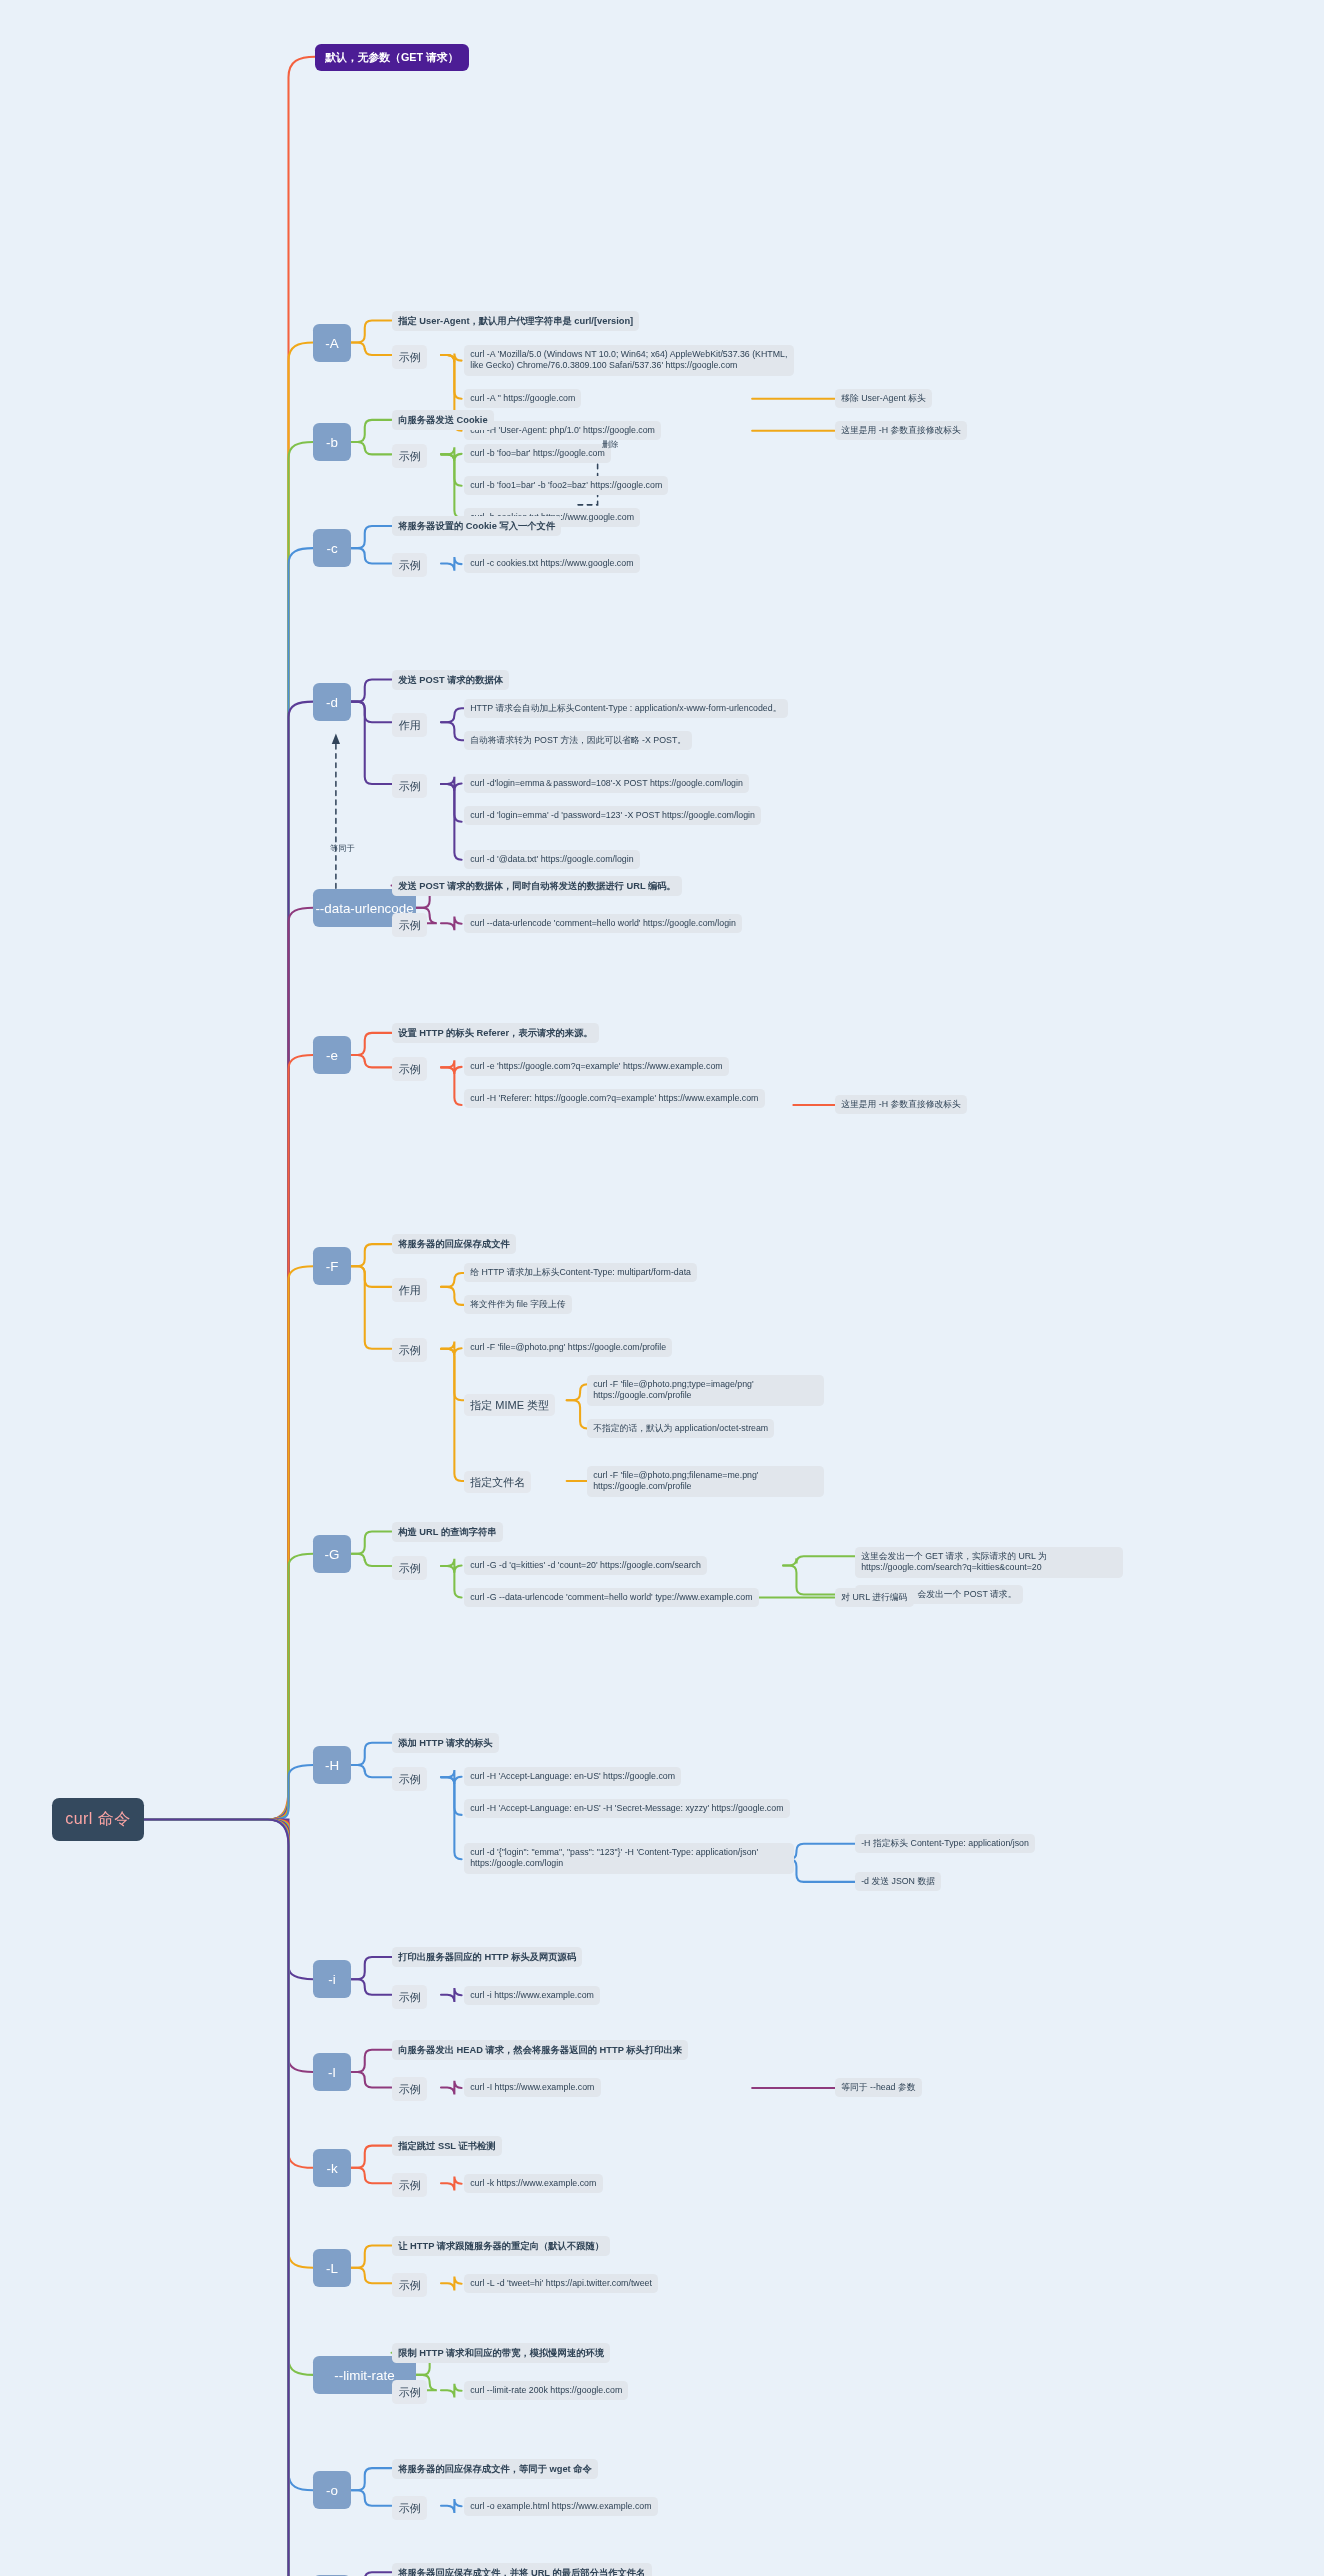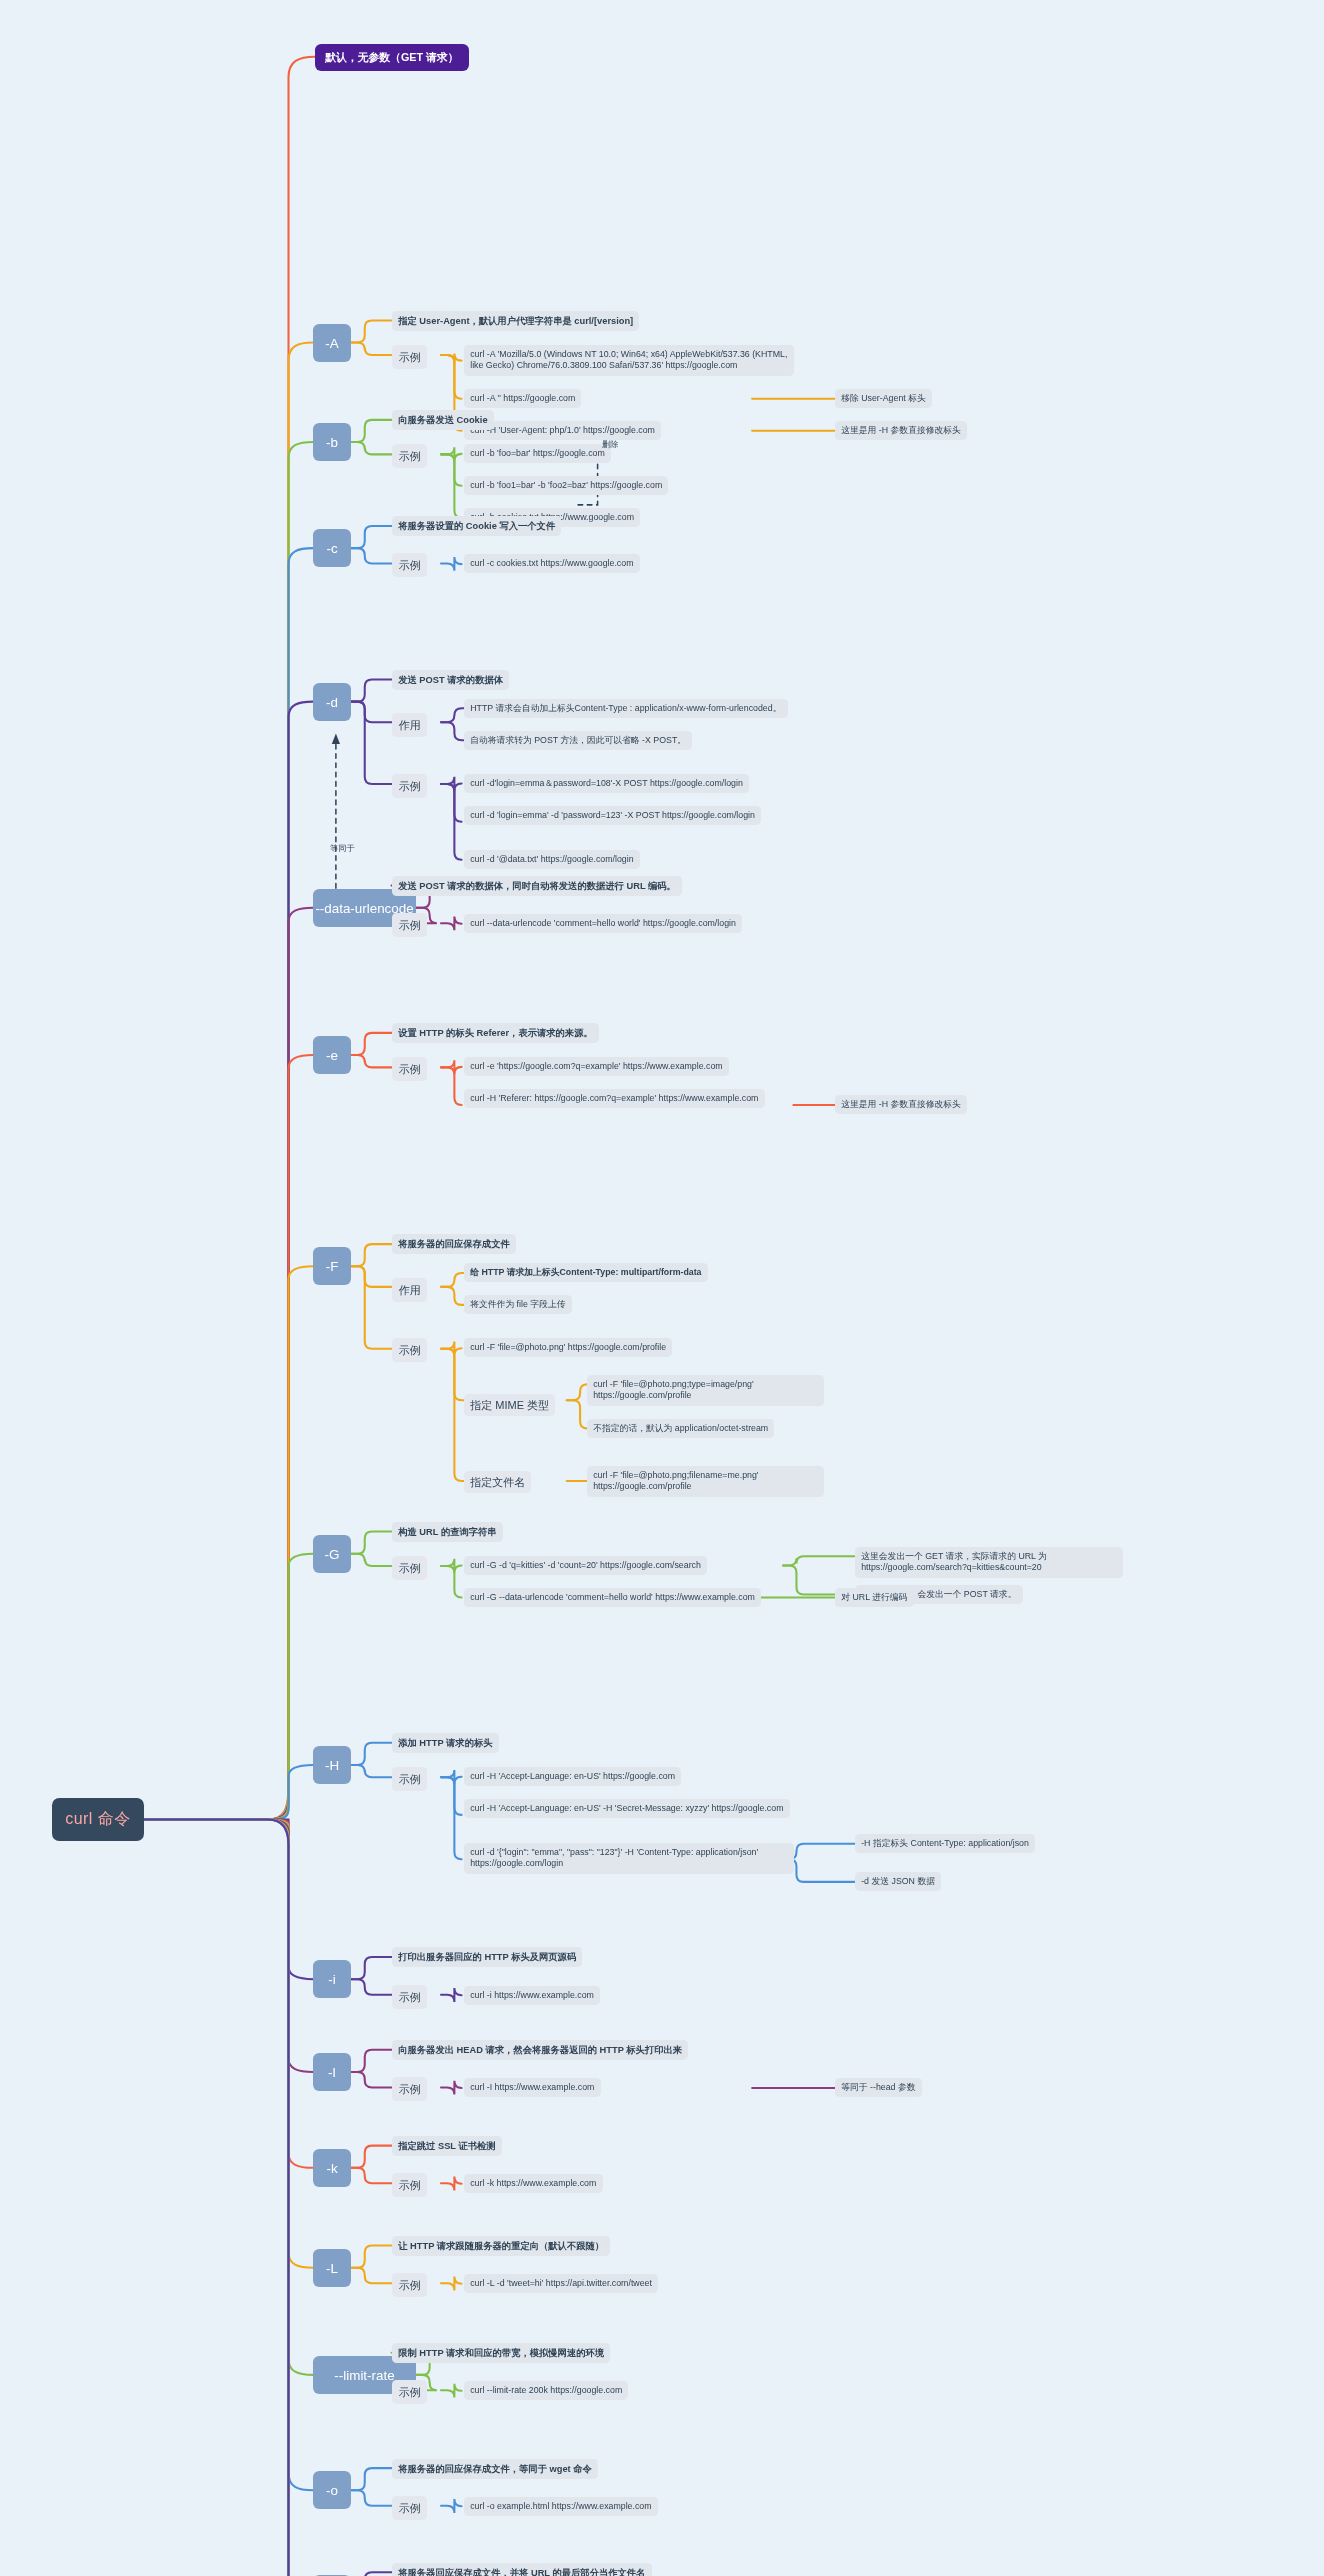--- a/index.html
+++ b/index.html
@@ -247,36 +247,36 @@
     <div class="box" style="left: 464px; top: 914px; max-width: 464px;">curl --data-urlencode 'comment=hello world' https://google.com/login</div>
     <div class="opt" style="left: 313px; top: 1036px; width: 38px; height: 38px;">-e</div>
     <div class="box bold" style="left: 392px; top: 1023px; max-width: 515px;">设置 HTTP 的标头 Referer，表示请求的来源。</div>
     <div class="box lbl" style="left: 392px; top: 1057px; padding: 4.6px 6.7px;">示例</div>
     <div class="box" style="left: 464px; top: 1057px; max-width: 464px;">curl -e 'https://google.com?q=example' https://www.example.com</div>
     <div class="box" style="left: 464px; top: 1089px; max-width: 330px;">curl -H 'Referer: https://google.com?q=example' https://www.example.com</div>
     <div class="box note" style="left: 835px; top: 1095px; max-width: 289px;">这里是用 -H 参数直接修改标头</div>
     <div class="opt" style="left: 313px; top: 1247px; width: 38px; height: 38px;">-F</div>
     <div class="box bold" style="left: 392px; top: 1234px; max-width: 515px;">将服务器的回应保存成文件</div>
     <div class="box lbl" style="left: 392px; top: 1278px; padding: 4.6px 6.7px;">作用</div>
-    <div class="box" style="left: 464px; top: 1263px; max-width: 464px; font-weight: bold;">给 HTTP 请求加上标头Content-Type: multipart/form-data</div>
+    <div class="box" style="left: 464px; top: 1263px; max-width: 464px;">给 HTTP 请求加上标头Content-Type: multipart/form-data</div>
     <div class="box" style="left: 464px; top: 1295px; max-width: 464px;">将文件作为 file 字段上传</div>
     <div class="box lbl" style="left: 392px; top: 1338px; padding: 4.6px 6.7px;">示例</div>
     <div class="box" style="left: 464px; top: 1338px; max-width: 464px;">curl -F 'file=@photo.png' https://google.com/profile</div>
     <div class="box lbl" style="left: 464px; top: 1394px;">指定 MIME 类型</div>
     <div class="box" style="left: 587px; top: 1375px; max-width: 237px;">curl -F 'file=@photo.png;type=image/png' https://google.com/profile</div>
     <div class="box" style="left: 587px; top: 1419px; max-width: 237px;">不指定的话，默认为 application/octet-stream</div>
     <div class="box lbl" style="left: 464px; top: 1471px;">指定文件名</div>
     <div class="box" style="left: 587px; top: 1466px; max-width: 237px;">curl -F 'file=@photo.png;filename=me.png' https://google.com/profile</div>
     <div class="opt" style="left: 313px; top: 1535px; width: 38px; height: 38px;">-G</div>
     <div class="box bold" style="left: 392px; top: 1522px; max-width: 515px;">构造 URL 的查询字符串</div>
     <div class="box lbl" style="left: 392px; top: 1556px; padding: 4.6px 6.7px;">示例</div>
     <div class="box" style="left: 464px; top: 1556px; max-width: 464px;">curl -G -d 'q=kitties' -d 'count=20' https://google.com/search</div>
     <div class="box note" style="left: 855px; top: 1547px; max-width: 268px;">这里会发出一个 GET 请求，实际请求的 URL 为 https://google.com/search?q=kitties&amp;count=20</div>
     <div class="box note" style="left: 855px; top: 1585px; max-width: 268px;">如果省略 -G，会发出一个 POST 请求。</div>
-    <div class="box" style="left: 464px; top: 1588px; max-width: 464px;">curl -G --data-urlencode 'comment=hello world' https://www.example.com</div>
+    <div class="box" style="left: 464px; top: 1588px; max-width: 464px;">curl -G --data-urlencode 'comment=hello world' type://www.example.com</div>
     <div class="box note" style="left: 835px; top: 1588px; max-width: 289px;">对 URL 进行编码</div>
     <div class="opt" style="left: 313px; top: 1746px; width: 38px; height: 38px;">-H</div>
     <div class="box bold" style="left: 392px; top: 1733px; max-width: 515px;">添加 HTTP 请求的标头</div>
     <div class="box lbl" style="left: 392px; top: 1767px; padding: 4.6px 6.7px;">示例</div>
     <div class="box" style="left: 464px; top: 1767px; max-width: 464px;">curl -H 'Accept-Language: en-US' https://google.com</div>
     <div class="box" style="left: 464px; top: 1799px; max-width: 330px;">curl -H 'Accept-Language: en-US' -H 'Secret-Message: xyzzy' https://google.com</div>
     <div class="box" style="left: 464px; top: 1843px; max-width: 330px;">curl -d '{"login": "emma", "pass": "123"}' -H 'Content-Type: application/json' https://google.com/login</div>
     <div class="box note" style="left: 855px; top: 1834px; max-width: 268px;">-H 指定标头 Content-Type: application/json</div>
     <div class="box note" style="left: 855px; top: 1872px; max-width: 268px;">-d 发送 JSON 数据</div>
     <div class="opt" style="left: 313px; top: 1960px; width: 38px; height: 38px;">-i</div>

